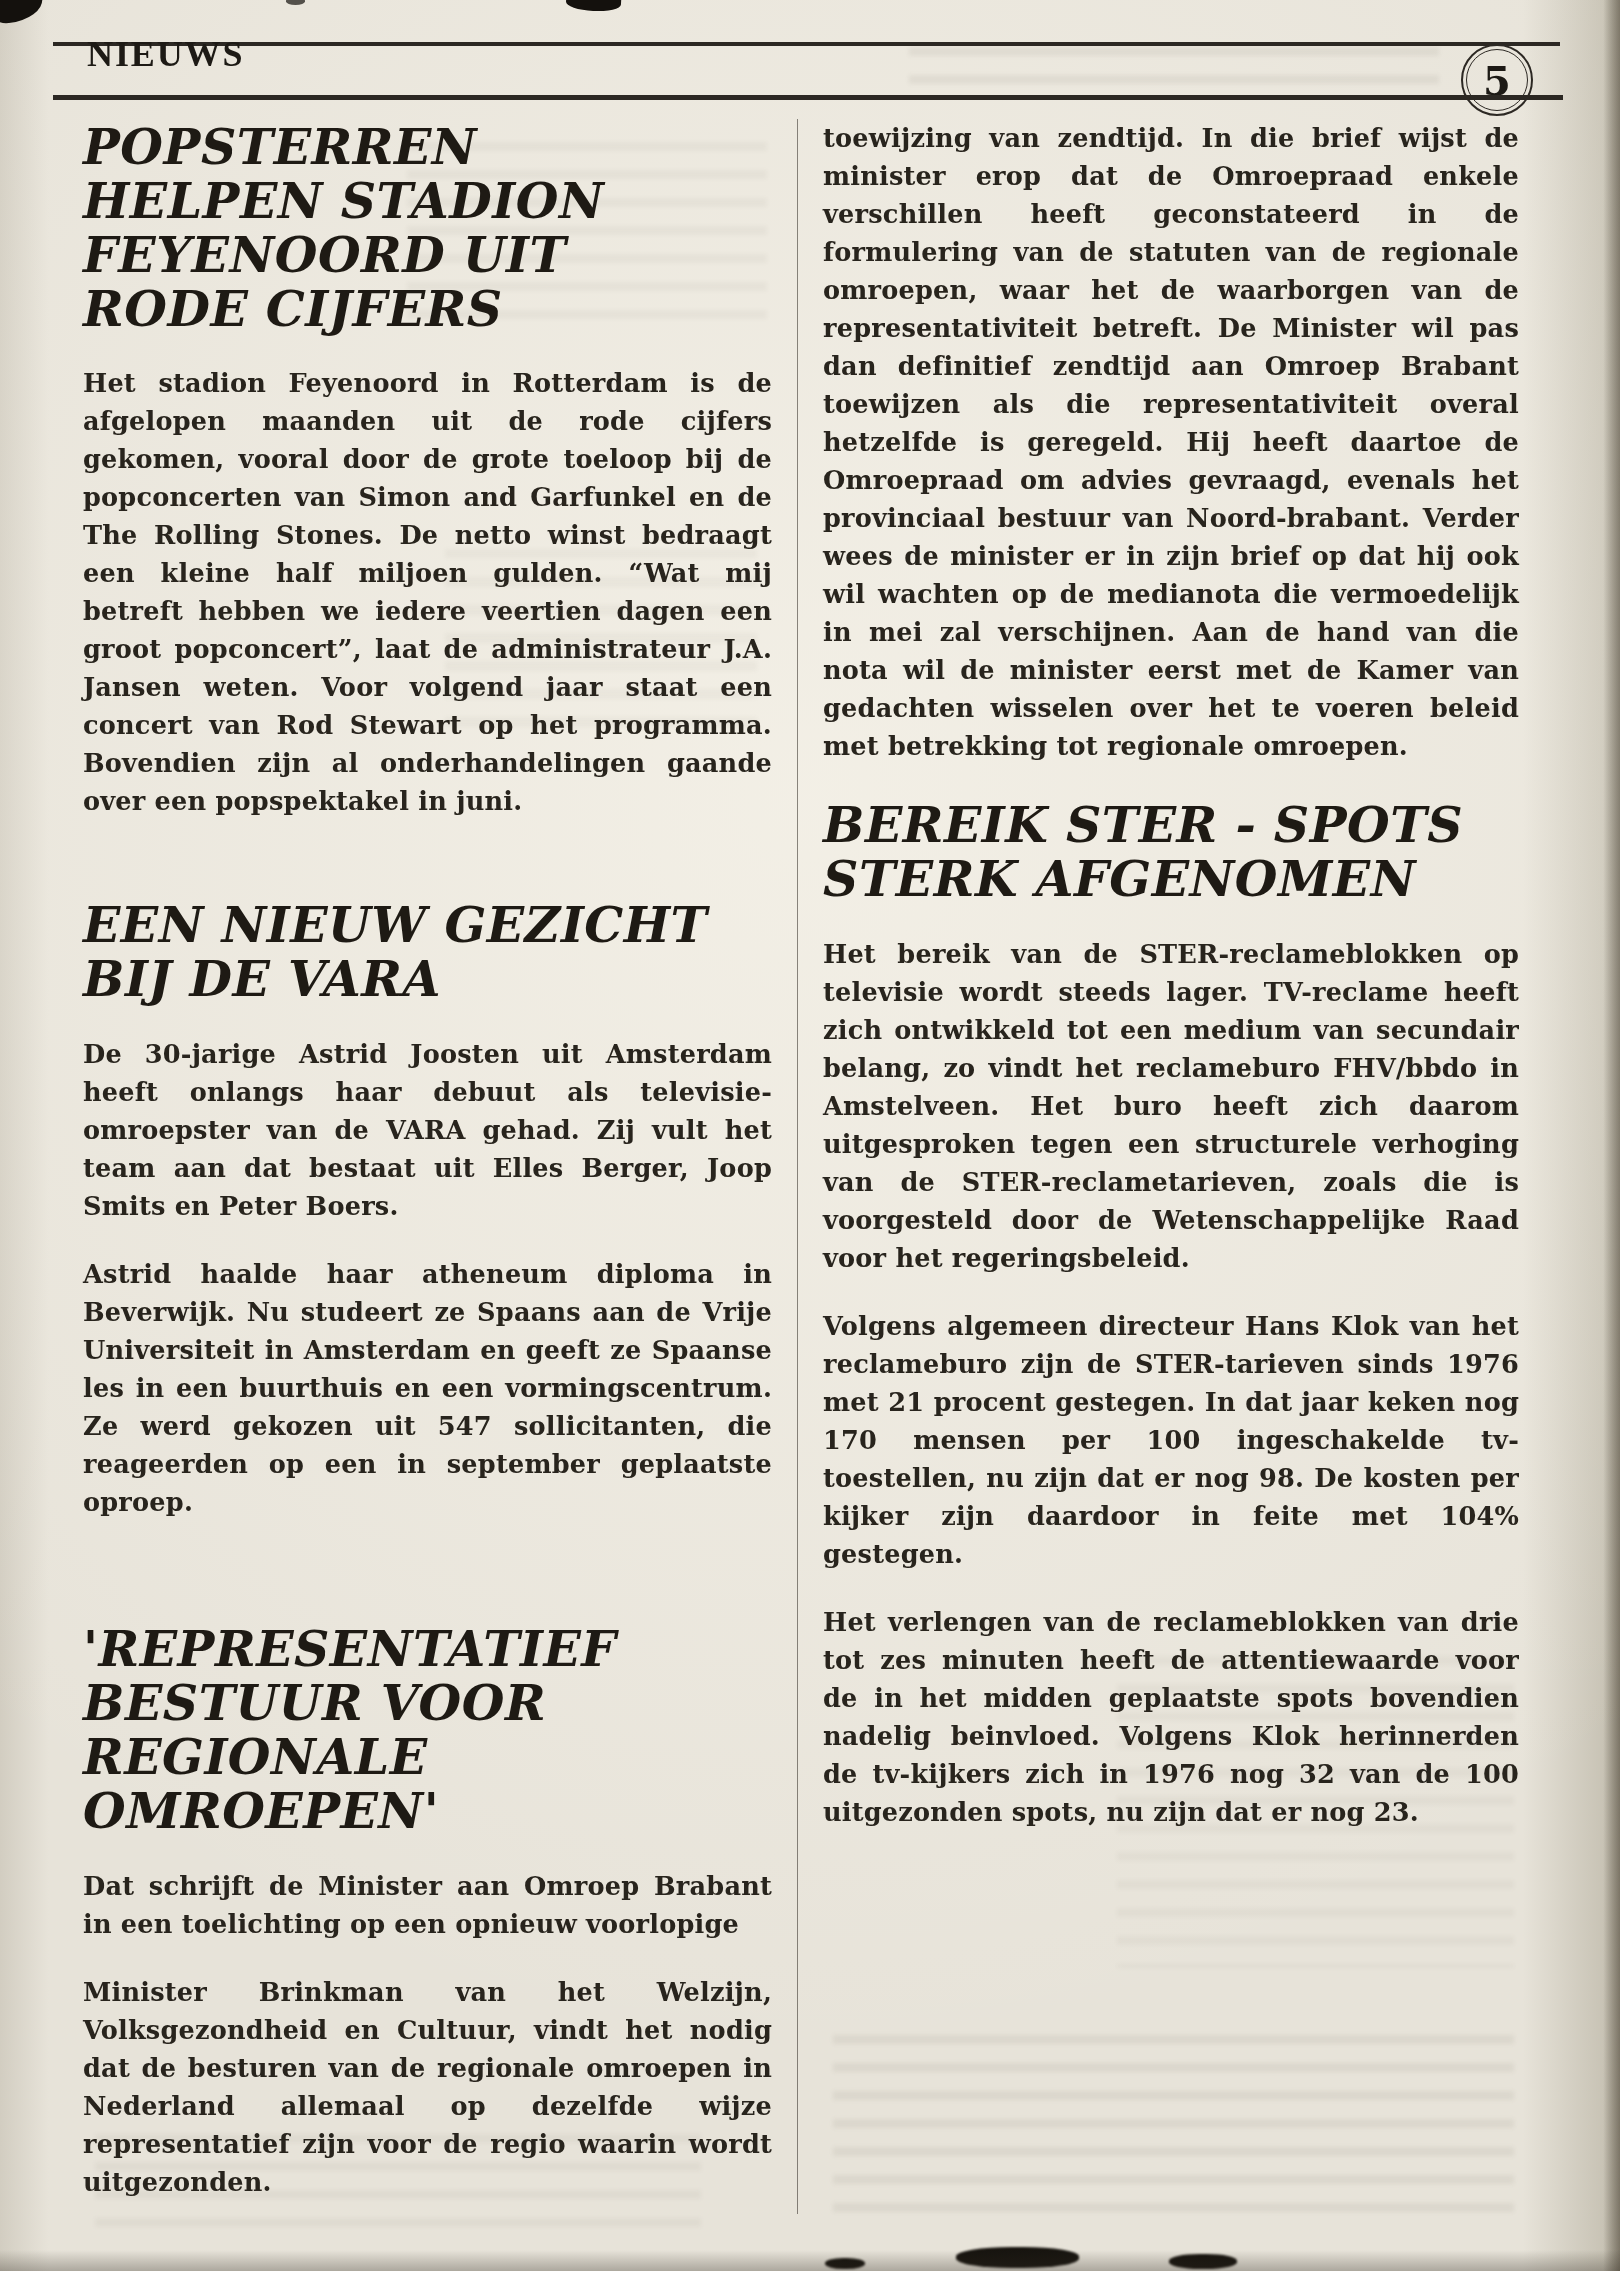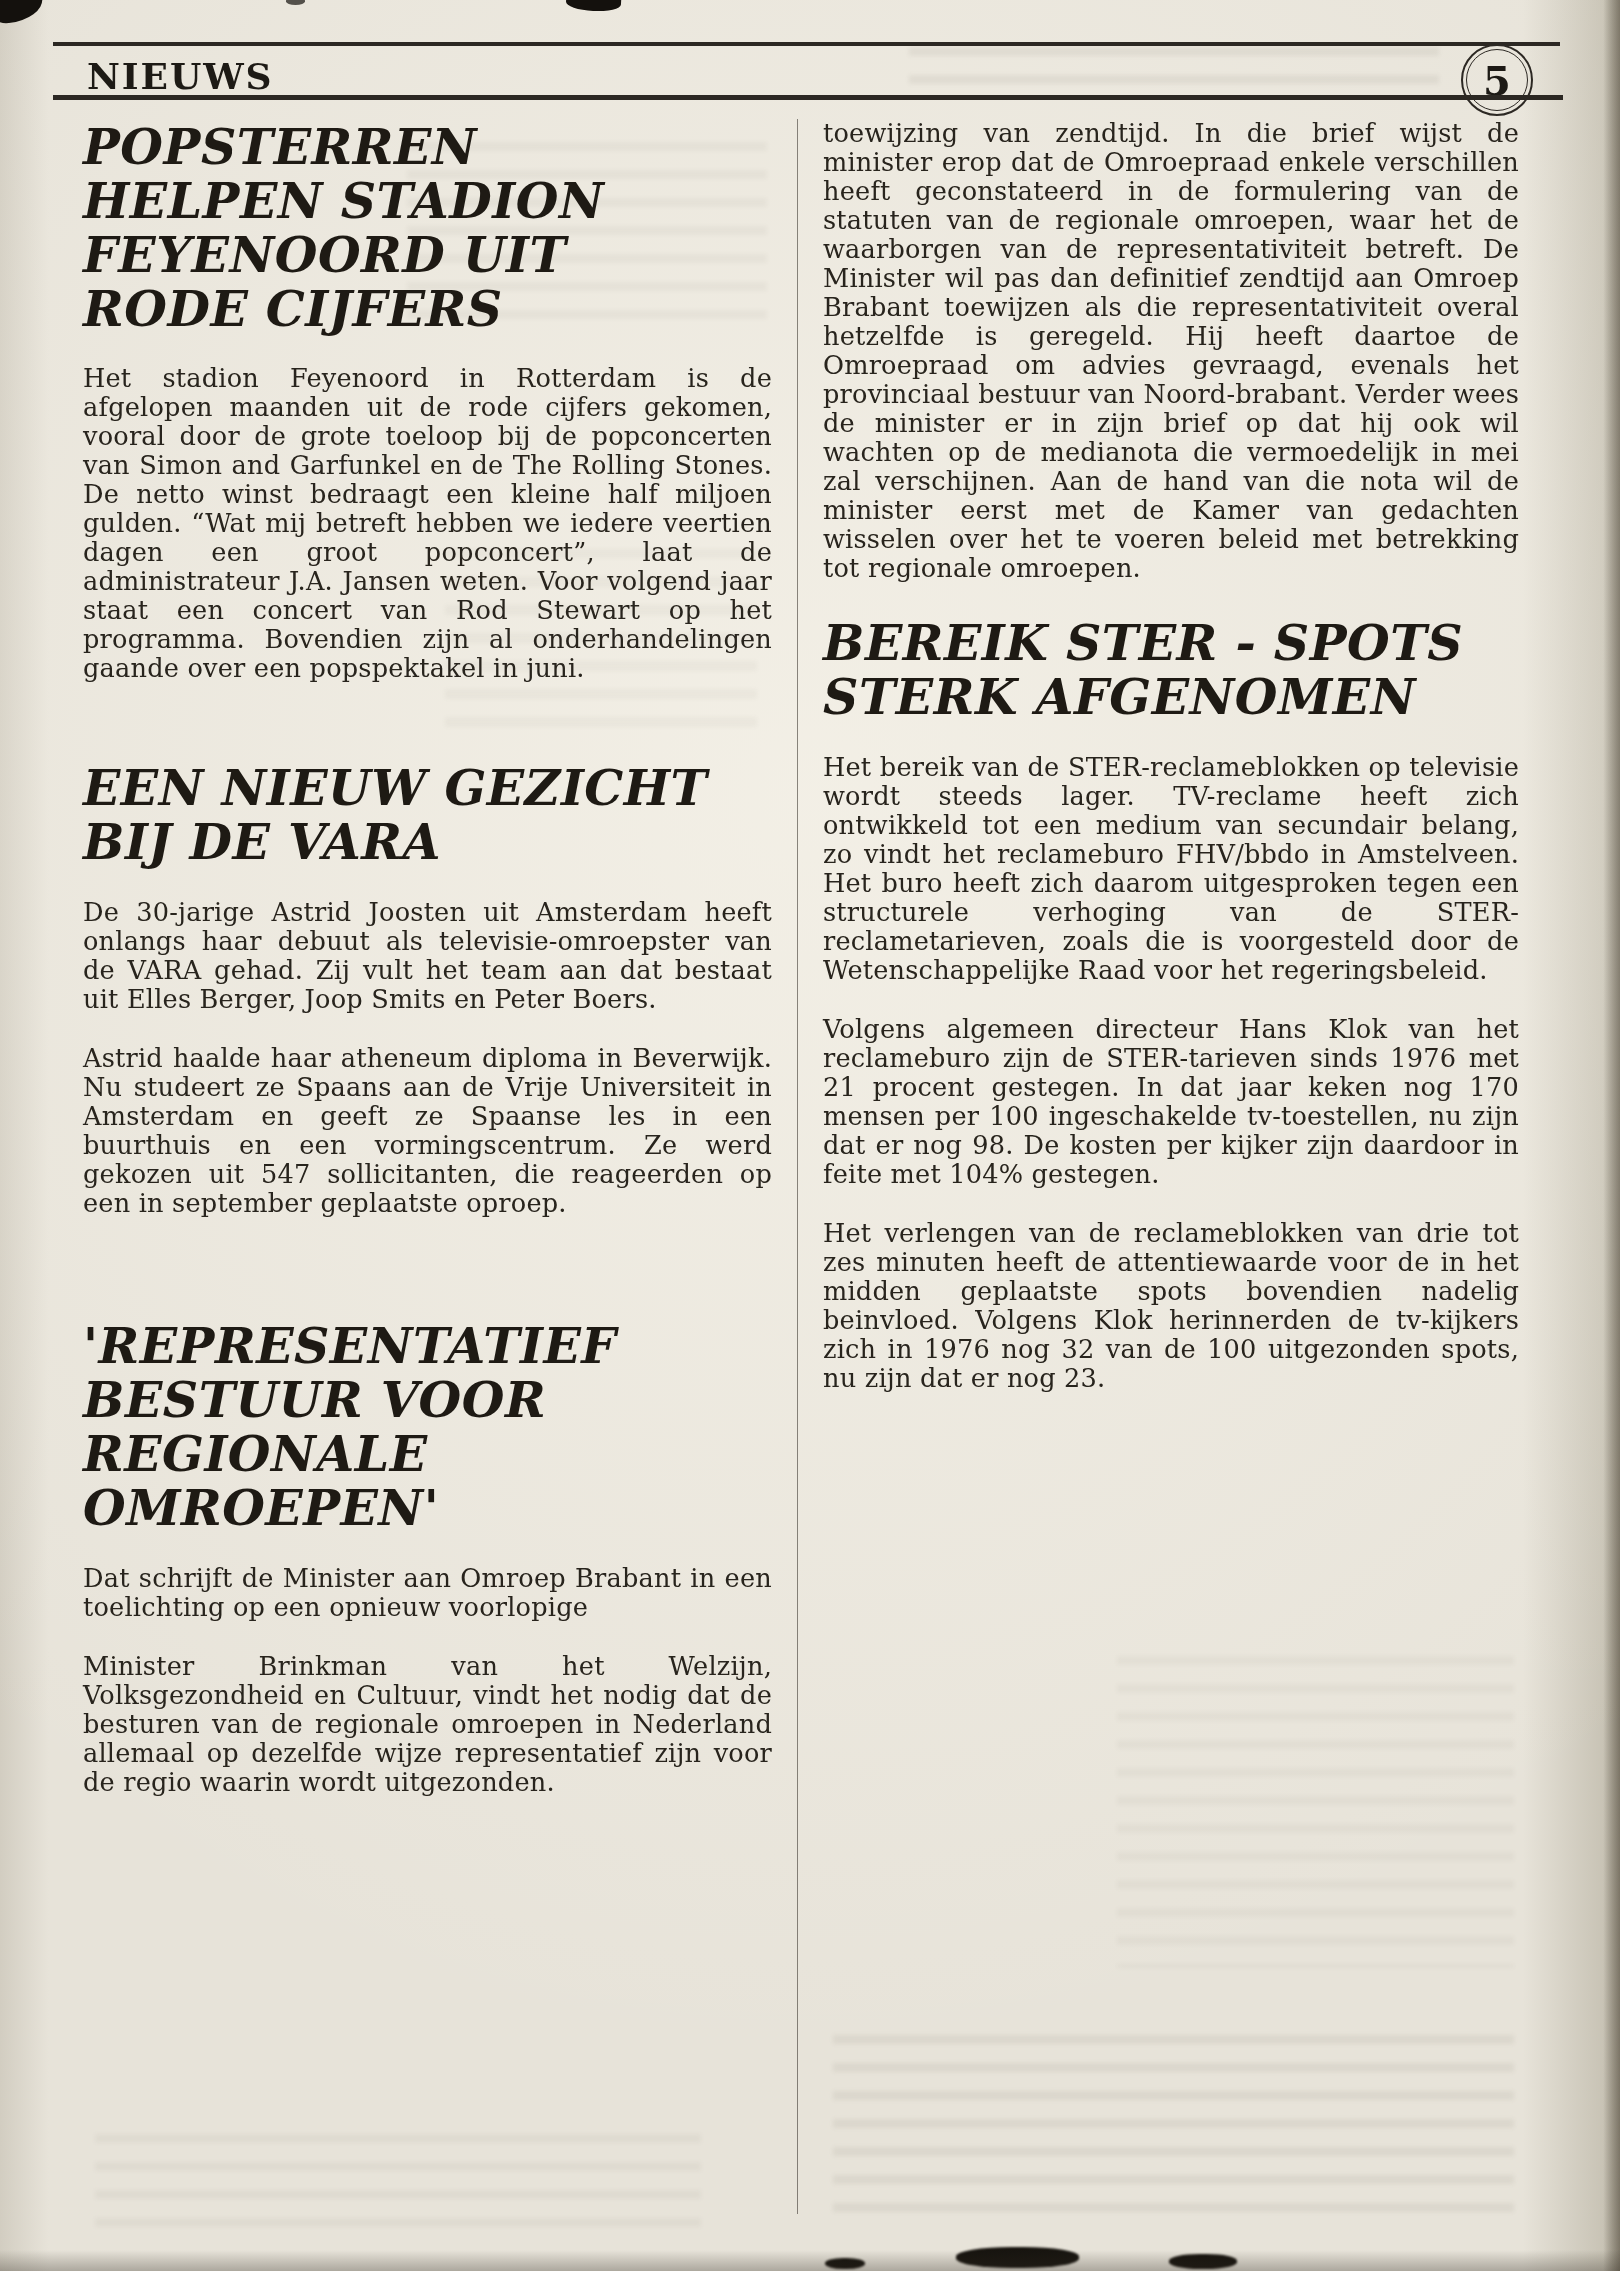--- a/index.html
+++ b/index.html
@@ -9,42 +9,42 @@
       radial-gradient(120% 90% at 50% 35%, rgba(252,249,240,.55) 0%, rgba(252,249,240,0) 62%),
       linear-gradient(90deg,#d2cdc1 0%,#e7e3d9 3%,#e7e3d9 94%,#c8c3b5 99%,#a9a392 100%),
       #e4e0d5;
     font-family:"DejaVu Serif","Liberation Serif",serif;
     color:#26221c;
   }
   
   .rule{position:absolute;background:#2c2823;}
   .rule-top{left:53px;top:42px;width:1507px;height:3.8px;}
   .rule-bottom{left:53px;top:95px;width:1510px;height:4.7px;}
-  .masthead-title{position:absolute;left:87px;top:55px;font-size:36px;font-weight:bold;letter-spacing:1.9px;color:#1d1a15;}
+  .masthead-title{position:absolute;left:87px;top:33px;font-size:36px;font-weight:bold;letter-spacing:1.9px;color:#1d1a15;font-family:Liberation Serif, serif;}
   .page-badge{position:absolute;left:1461px;top:44px;width:72px;height:72px;border:2.8px solid #2c2823;border-radius:50%;
     display:flex;align-items:center;justify-content:center;box-sizing:border-box;}
   .page-badge::before{content:"";position:absolute;inset:2.8px;border:1.9px solid #2c2823;border-radius:50%;}
   .page-badge span{font-size:40px;font-weight:bold;color:#1d1a15;}
 
   
   .columns{position:absolute;left:83px;top:119px;width:1436px;height:2095px;
     display:grid;grid-template-columns:689px 51px 696px;}
   .divider-track{display:flex;justify-content:center;}
   .divider{width:1.9px;height:100%;background:rgba(48,42,34,.55);}
 
   h2.headline{
     font-style:italic;font-weight:bold;font-size:49px;line-height:1.1;
     letter-spacing:0.5px;margin:79px 0 28px;white-space:pre-line;color:#1e1a14;
   }
   article.first h2.headline{margin-top:1.9px;}
   article.a3 h2.headline{margin-top:102px;}
   .col-right h2.headline{margin-top:34px;font-style:italic;}
 
   p.body{
-    font-size:25.6px;line-height:29px;font-weight:normal;text-align:justify;
+    font-size:25.6px;line-height:38px;font-weight:bold;text-align:justify;
     margin:0 0 30px;letter-spacing:0.2px;color:#28241d;hyphens:auto;
   }
   p.body:last-child{margin-bottom:0;}
 
   
   .ghost{position:absolute;pointer-events:none;filter:blur(2.1px);
     background:repeating-linear-gradient(180deg, rgba(98,90,77,.17) 0 9.5px, rgba(98,90,77,0) 9.5px 28px);}
   .ghost-a{left:909px;top:47px;width:530px;height:40px;opacity:.5;}
   .ghost-b{left:407px;top:142px;width:360px;height:189px;opacity:.32;}
   .ghost-c{left:445px;top:549px;width:312px;height:180px;opacity:.28;}

